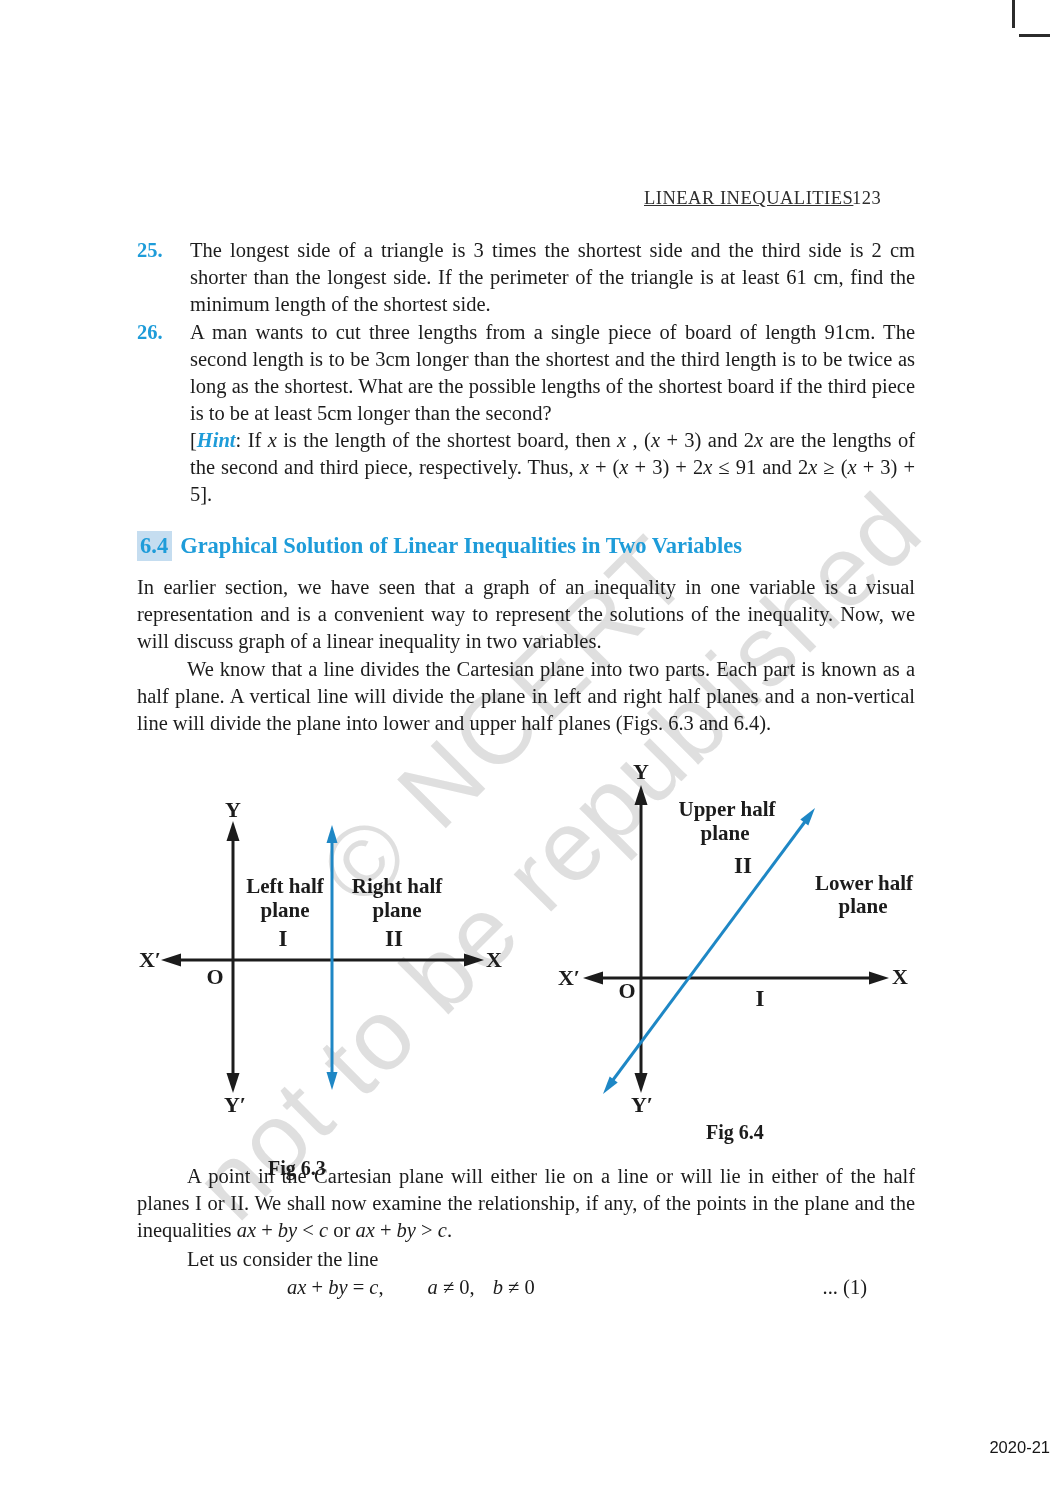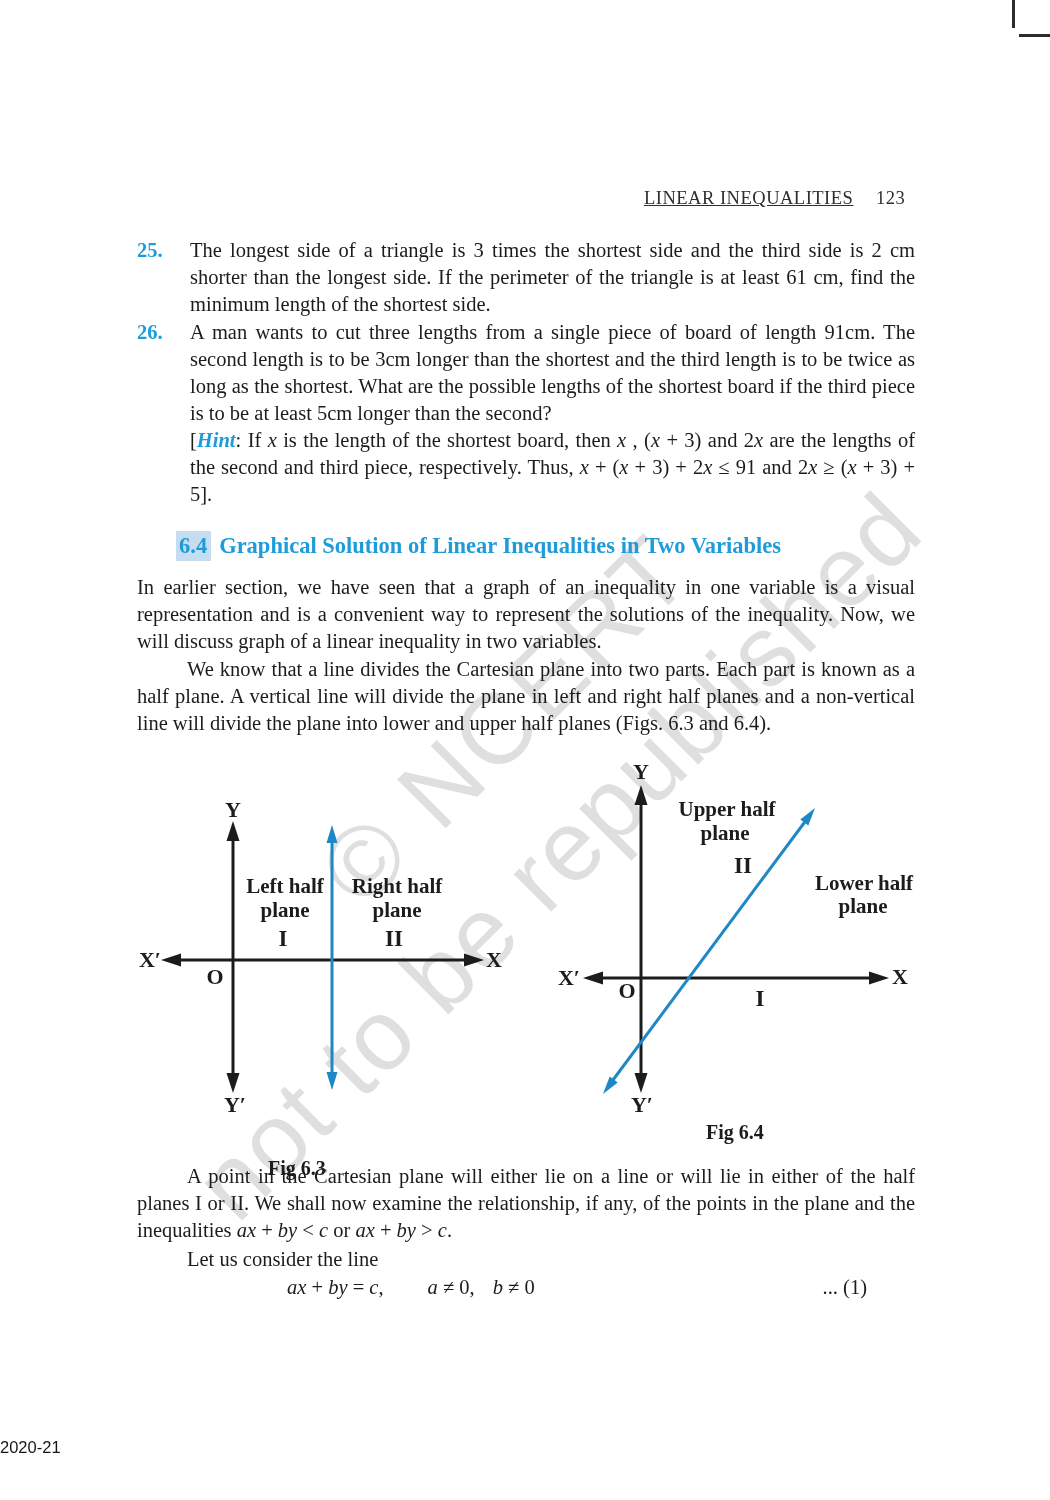--- a/index.html
+++ b/index.html
@@ -18,33 +18,33 @@
     transform:translate(-50%,-50%) rotate(-45deg);
   }
   .wm1{left:505px; top:720px; font-size:100px; letter-spacing:4px;}
   .wm2{left:558px; top:856px; font-size:100px; letter-spacing:2px;}
   
   .crop-v{position:absolute; left:1012px; top:0; width:3px; height:28px; background:#2b2b2b;}
   .crop-h{position:absolute; left:1019px; top:34px; width:31px; height:3px; background:#2b2b2b;}
   
   .runhead{position:absolute; z-index:1; top:188px; font-size:18.5px; color:#2e2e2e; letter-spacing:.5px;}
   .rh-title{left:644px;text-decoration:underline;}
-  .rh-page{left:876px;}
+  .rh-page{left:852px;}
   
   .content{position:absolute; z-index:1; left:137px; top:0; width:778px; font-size:20.5px; line-height:27px;}
   .blk{position:absolute; left:0; width:778px;}
   .jtext{text-align:justify;}
   .pnum{position:absolute; left:0; top:0; color:var(--accent); font-weight:bold;}
   .ptext{margin-left:53px;}
   .indent{text-indent:50px;}
   h2.sec-head{
     position:absolute; left:0; top:529px; margin:0; font-size:22.5px; line-height:34px;
     color:var(--accent); font-weight:bold; width:778px;
   }
-  .sec-num{background:var(--hl); padding:2px 4px 3px 3px;margin-left:39px;}
+  .sec-num{background:var(--hl); padding:2px 4px 3px 3px;}
   .sec-title{margin-left:8px;text-align:right;}
   .i{font-style:italic;}
   .hintword{font-style:italic; font-weight:bold; color:var(--accent);}
   
   .figsvg{position:absolute; z-index:1;}
   .fig63{left:137px; top:793px;}
   .fig64{left:558px; top:763px;}
   .axis{stroke:#1c1c1c; stroke-width:3; fill:none;}
   .ah{fill:#1c1c1c;}
   .bline{stroke:var(--figblue); stroke-width:3; fill:none;}
@@ -55,21 +55,21 @@
   .caption{position:absolute; z-index:1; font-weight:bold; font-size:20px; color:var(--ink);}
   .cap63{left:268px; top:1121px;margin-top:36px;}
   .cap64{left:706px; top:1121px;font-family:Liberation Serif, serif;}
   
   .eqrow{position:absolute; left:0; top:1274px; width:778px; height:27px;}
   .eq-main{margin-left:150px;}
   .eq-c1{margin-left:44px;}
   .eq-c2{margin-left:18px;}
   .eq-tag{position:absolute; right:48px; top:0;}
   
-  .footer{position:absolute; z-index:1; left:0; top:1438px; width:1050px; text-align:left;
+  .footer{position:absolute; z-index:1; left:0; top:1438px; width:1050px; text-align:right;
     font-family:"Liberation Sans", sans-serif; font-size:16.5px; color:#161616;}
 </style>
 </head>
 <body>
 
 <div class="page">
 
   <div class="wm wm1">© NCERT</div>
   <div class="wm wm2">not to be republished</div>
 

